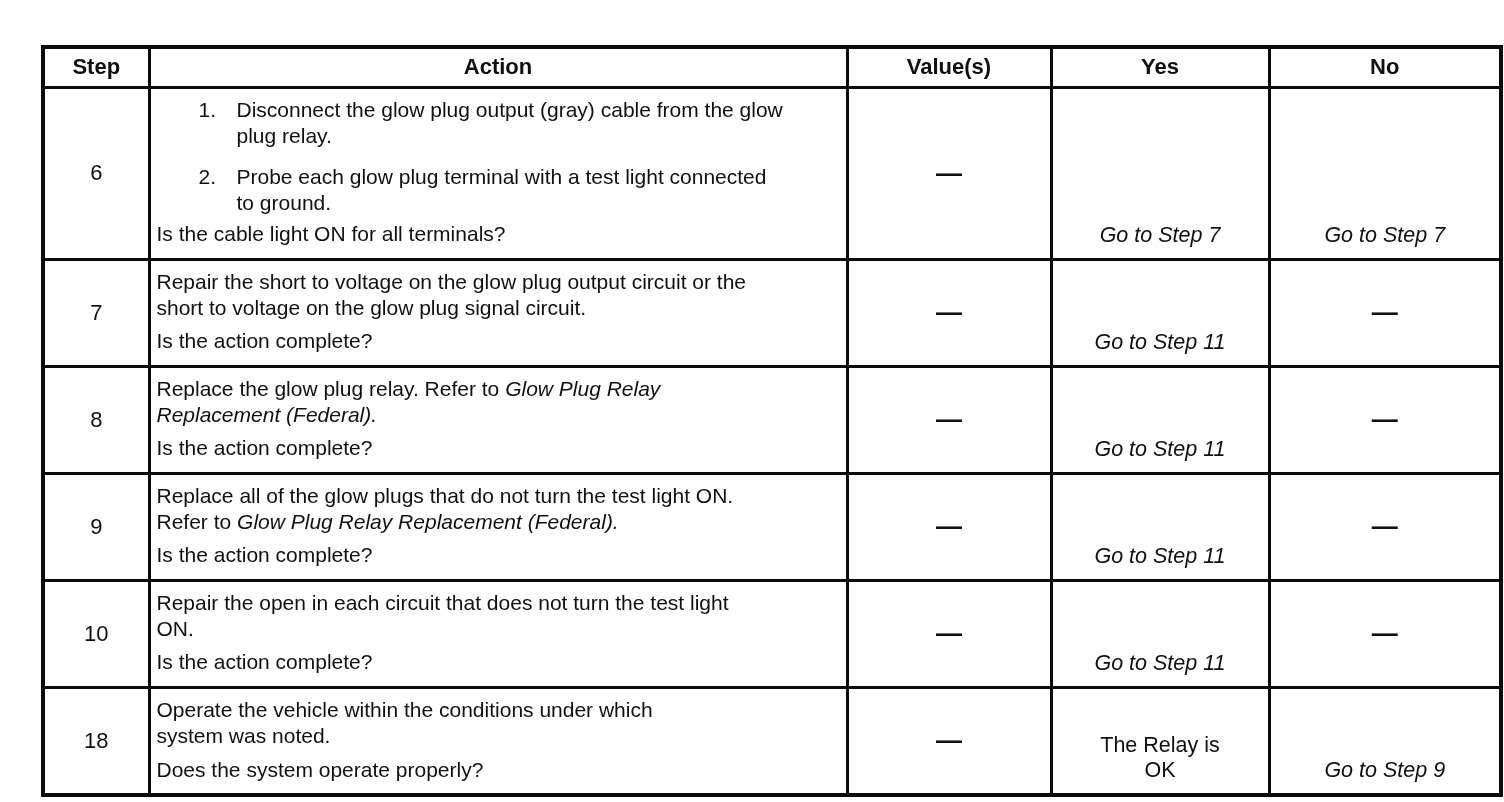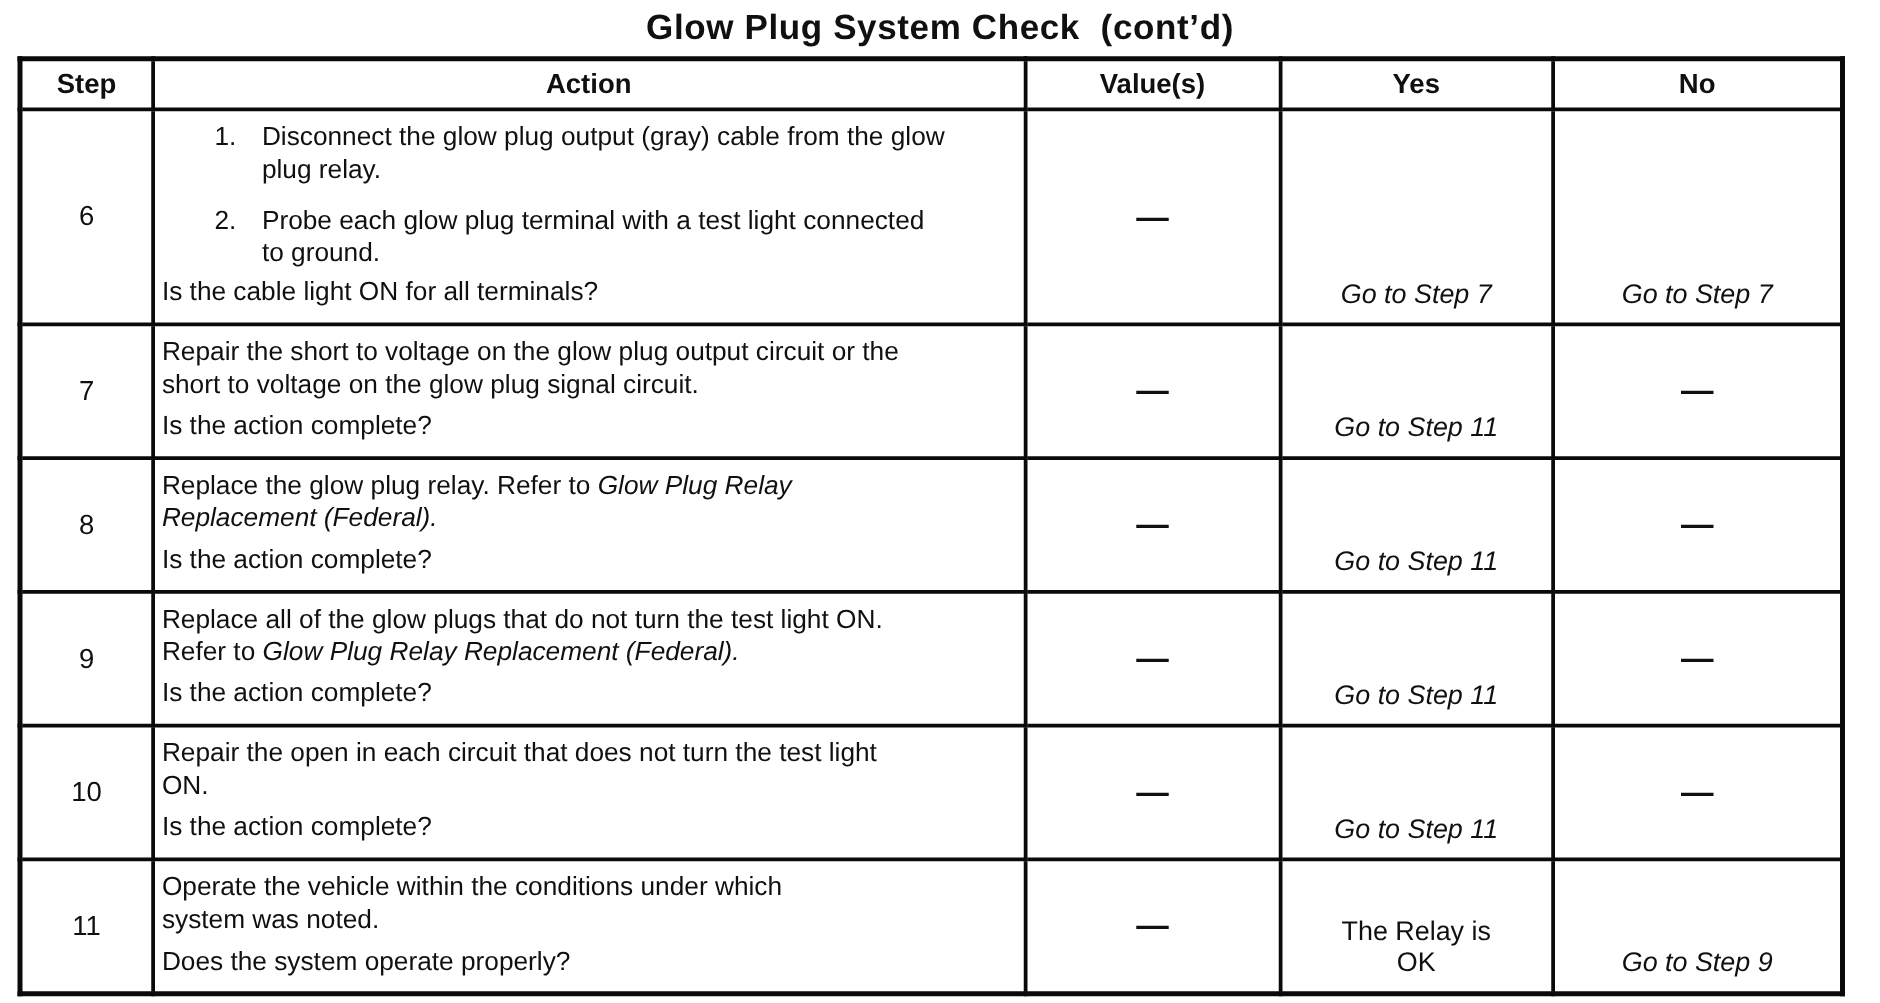--- a/index.html
+++ b/index.html
@@ -23,21 +23,21 @@
     top: 6px;
     width: 1458px;
     text-align: center;
     font-size: 28px;
     font-weight: bold;
     letter-spacing: 0.5px;
     white-space: pre;
   }
   table.check-table {
     position: absolute;
-    left: 14px;
+    left: 41px;
     top: 45px;
     width: 1458px;
     border-collapse: collapse;
     table-layout: fixed;
   }
   table.check-table, table.check-table th, table.check-table td {
     border: 3px solid #0a0a0a;
   }
   table.check-table { border-width: 4px; }
   th {
@@ -95,21 +95,20 @@
   td.va-bottom { vertical-align: bottom; padding-bottom: 10px; }
   td.va-middle { vertical-align: middle; font-size: 26px; font-weight: bold; }
   .goto-narrow { display: inline-block; max-width: 125px; }
   .it { font-style: italic; text-align: right; }
 </style>
 </head>
 <body>
 
 <div class="page">
 
-  <div class="doc-title">Glow Plug System Check  (cont’d)</div>
 
   <table class="check-table">
     <colgroup>
       <col style="width:106px">
       <col style="width:698px">
       <col style="width:204px">
       <col style="width:218px">
       <col style="width:232px">
     </colgroup>
     <thead>
@@ -211,21 +210,21 @@
         <td class="value-cell">—</td>
         <td class="yes-cell va-bottom">
           <span><span class="it">Go to Step 11</span></span>
         </td>
         <td class="no-cell va-middle">
           <span><span>—</span></span>
         </td>
       </tr>
 
       <tr class="r-last">
-        <td class="step-cell">11</td>
+        <td class="step-cell">18</td>
         <td class="action-cell">
           <div class="action-wrap">
             <div class="para narrow"><span>Operate the vehicle within the conditions under which system was noted.</span></div>
             <div class="question">Does the system operate properly?</div>
           </div>
         </td>
         <td class="value-cell">—</td>
         <td class="yes-cell va-bottom">
           <span class="goto-narrow"><span>The Relay is OK</span></span>
         </td>

